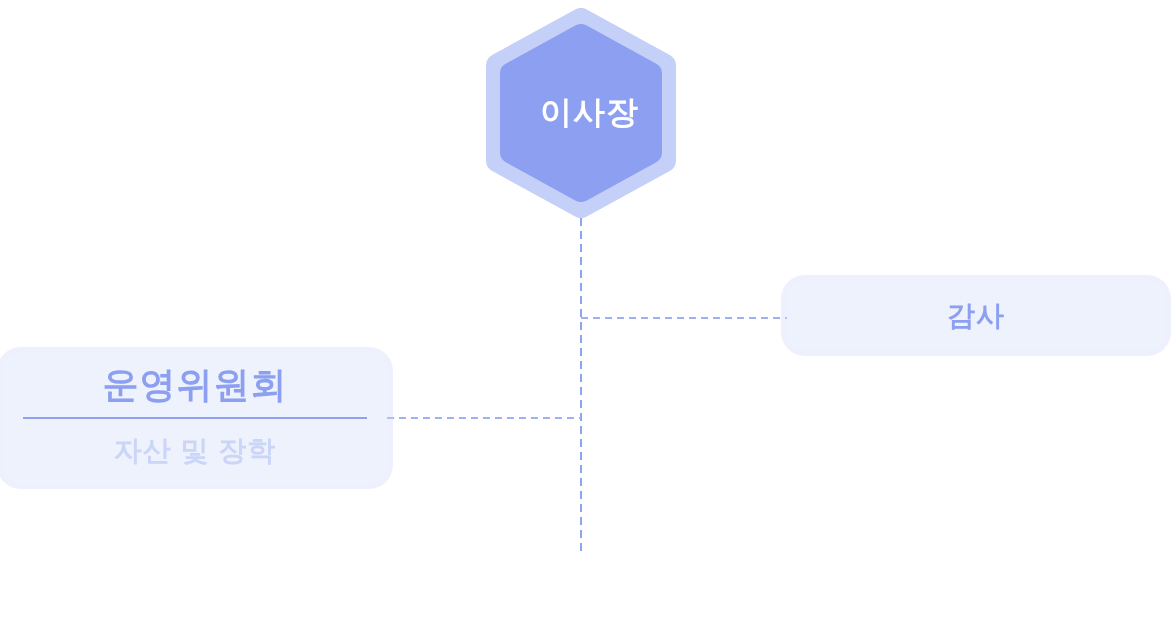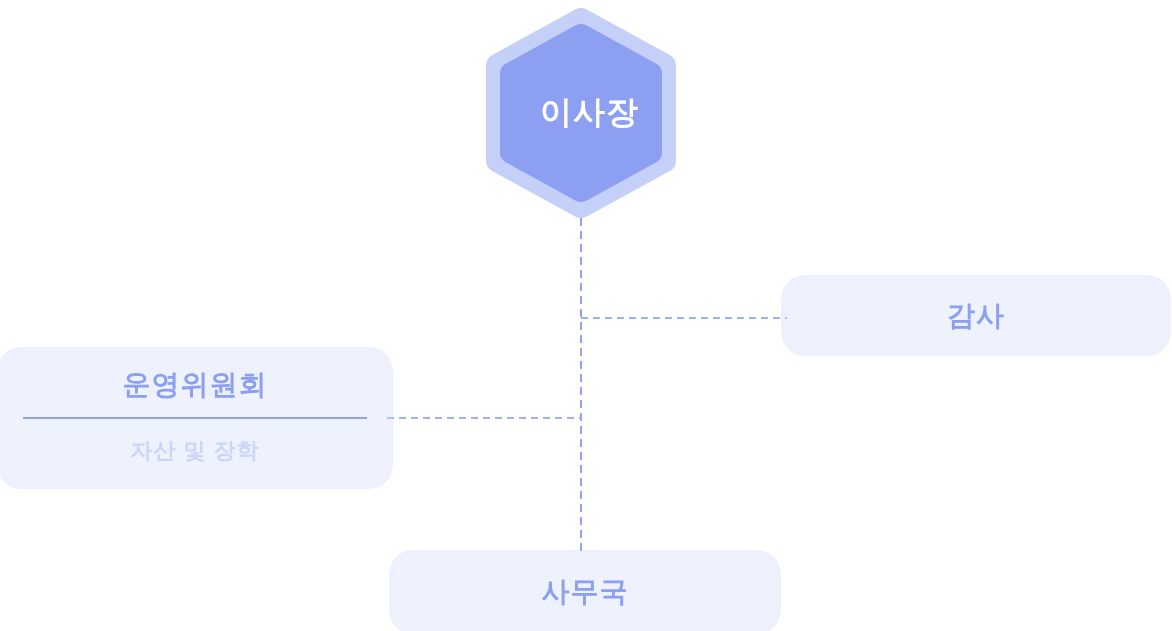--- a/index.html
+++ b/index.html
@@ -77,38 +77,38 @@
     height: 130px;
     flex-direction: column;
     justify-content: flex-start;
   }
   .committee-title {
     height: 64px;
     display: flex;
     align-items: center;
     justify-content: center;
     color: #8C9FF0;
-    font-size: 28px;
+    font-size: 36px;
     font-weight: 700;
     letter-spacing: 1px;
     width: 100%;
   }
   .committee-divider {
     width: 344px;
     height: 2px;
     background: #8FA2EE;
     margin: 0 auto;
   }
   .committee-subtitle {
     flex: 1;
     display: flex;
     align-items: center;
     justify-content: center;
     color: #CBD5F8;
-    font-size: 22px;
+    font-size: 28px;
     font-weight: 700;
     letter-spacing: 1px;
     width: 100%;
   }
 
   
   .connector-v {
     position: absolute;
     left: 580px;
     top: 218px;
@@ -162,17 +162,14 @@
   <div class="node-box box-auditor">
     <span class="node-label">감사</span>
   </div>
 
   <div class="node-box box-committee">
     <div class="committee-title">운영위원회</div>
     <div class="committee-divider"></div>
     <div class="committee-subtitle">자산 및 장학</div>
   </div>
 
-  <div class="node-box box-office">
-    <span class="node-label">사무국</span>
-  </div>
 
 </div>
 
 </body></html>

